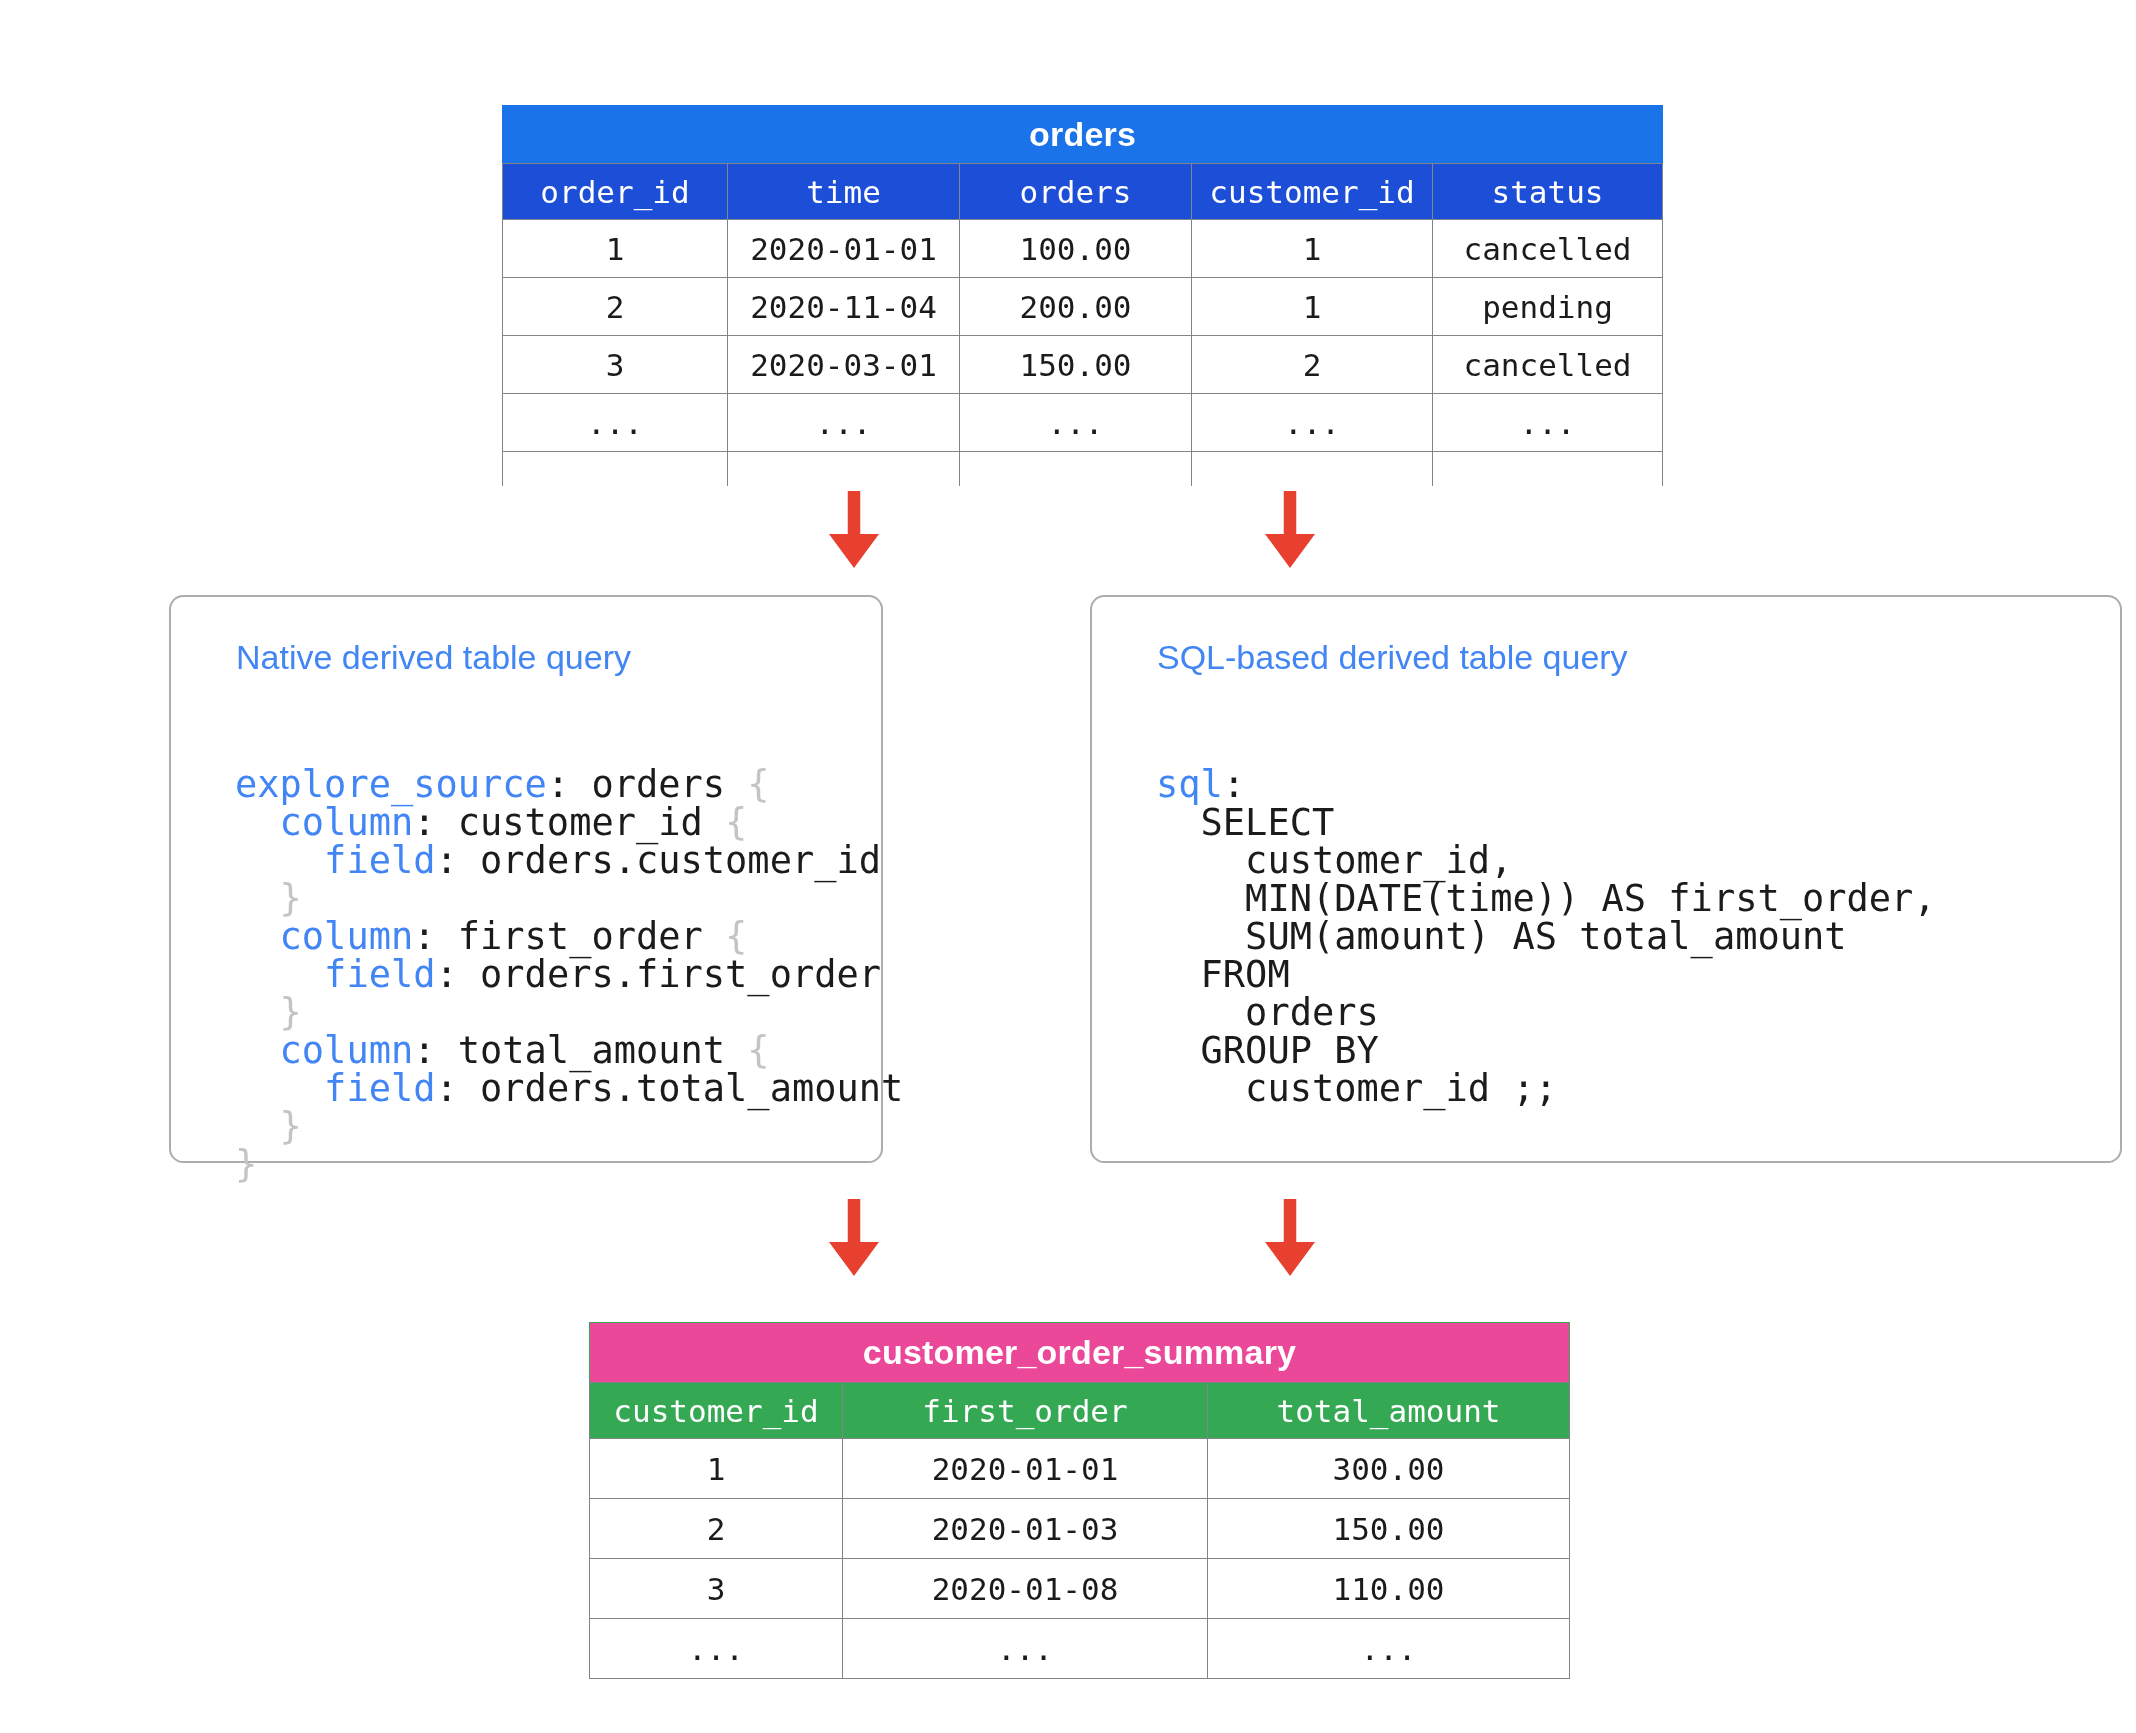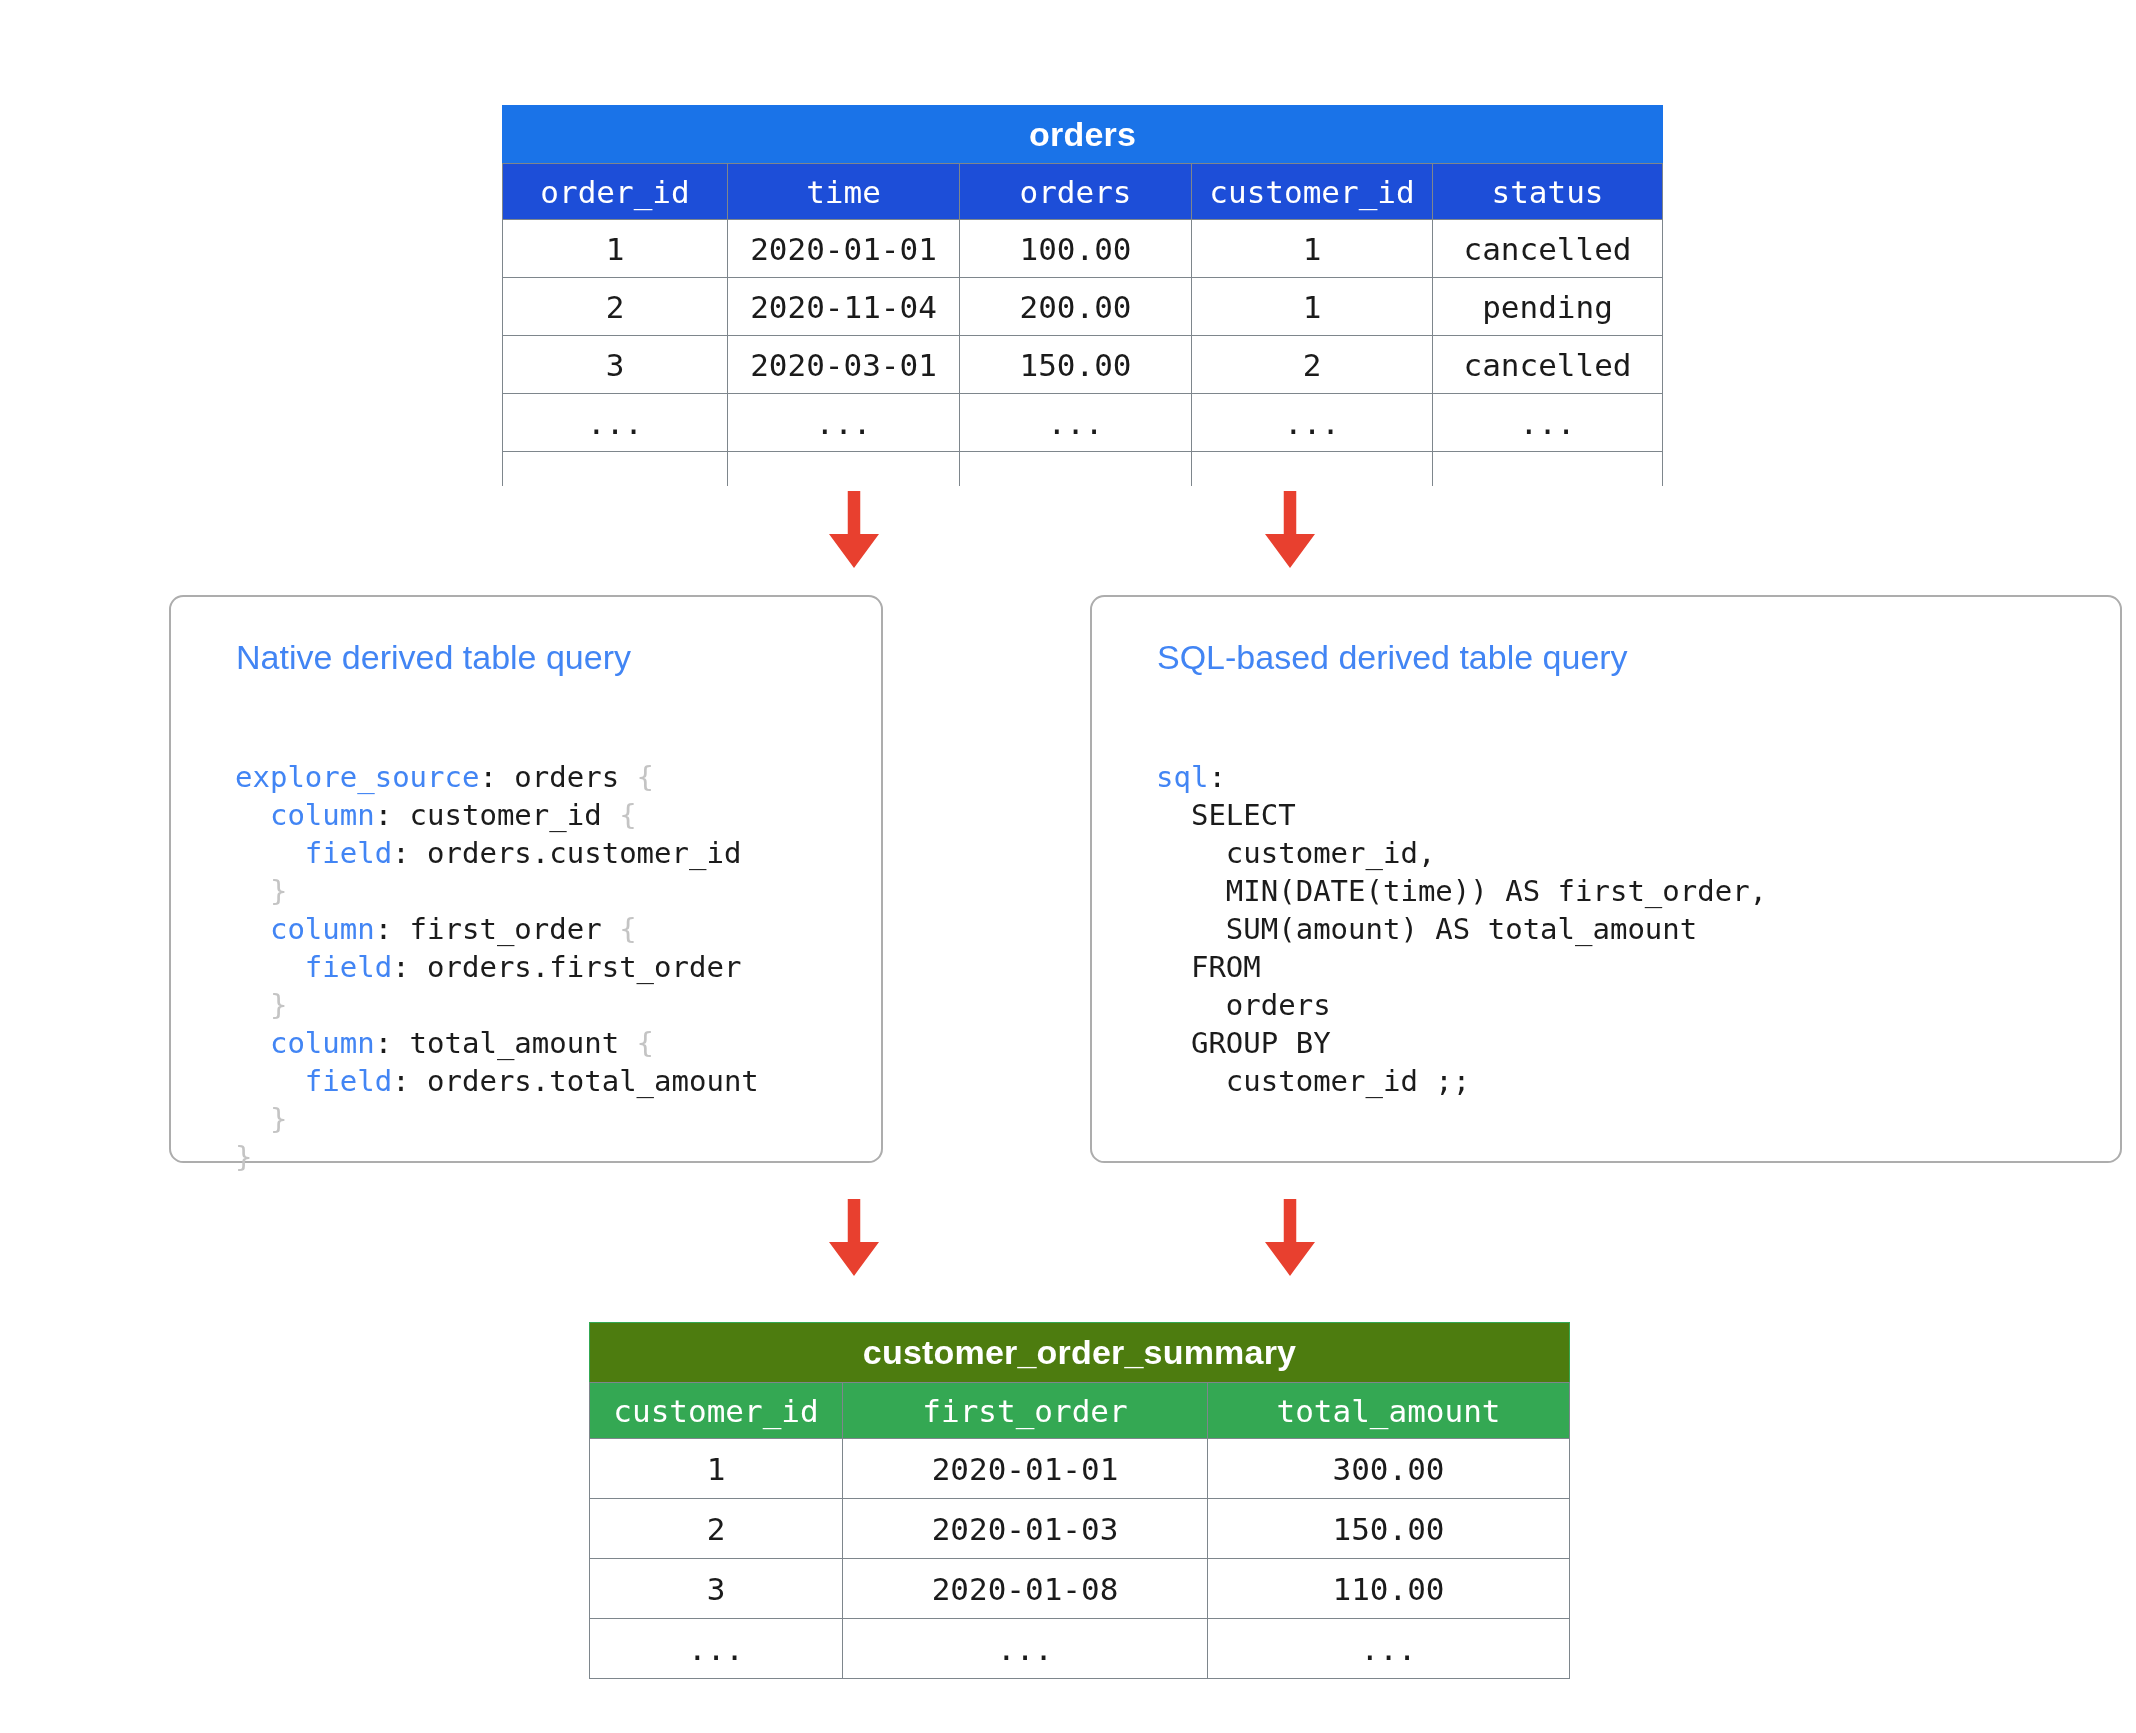--- a/index.html
+++ b/index.html
@@ -68,21 +68,21 @@
     border-bottom: none;
   }
 
   
   #summary-table {
     left: 589px;
     top: 1322px;
     width: 980px;
   }
   #summary-table .tbl-title {
-    background: #4d7c0f;
+    background: #ec4899;
     border-color: #34a853;
     border-bottom-color: #7e868c;
     height: 59px;
     font-size: 34px;
   }
   #summary-table .col-head {
     background: #34a853;
     font-size: 31px;
     height: 55px;
   }
@@ -118,21 +118,21 @@
     font-family: "Liberation Sans", sans-serif;
     font-size: 34px;
     color: #4285f4;
     white-space: nowrap;
   }
   .code-block {
     position: absolute;
     left: 64px;
     top: 132px;
     font-family: "DejaVu Sans Mono", monospace;
-    font-size: 29px;
+    font-size: 37px;
     line-height: 38px;
     color: #1b1b1b;
     white-space: pre;
   }
   .kw  { color: #4285f4; }
   .brc { color: #c4c4c4; }
 
   
   .arrow {
     position: absolute;

